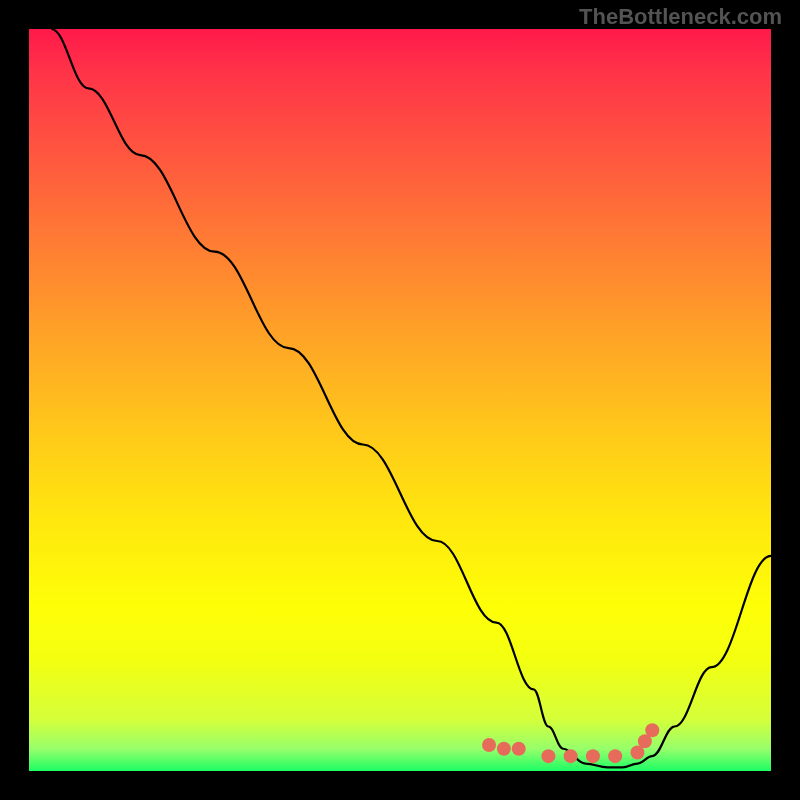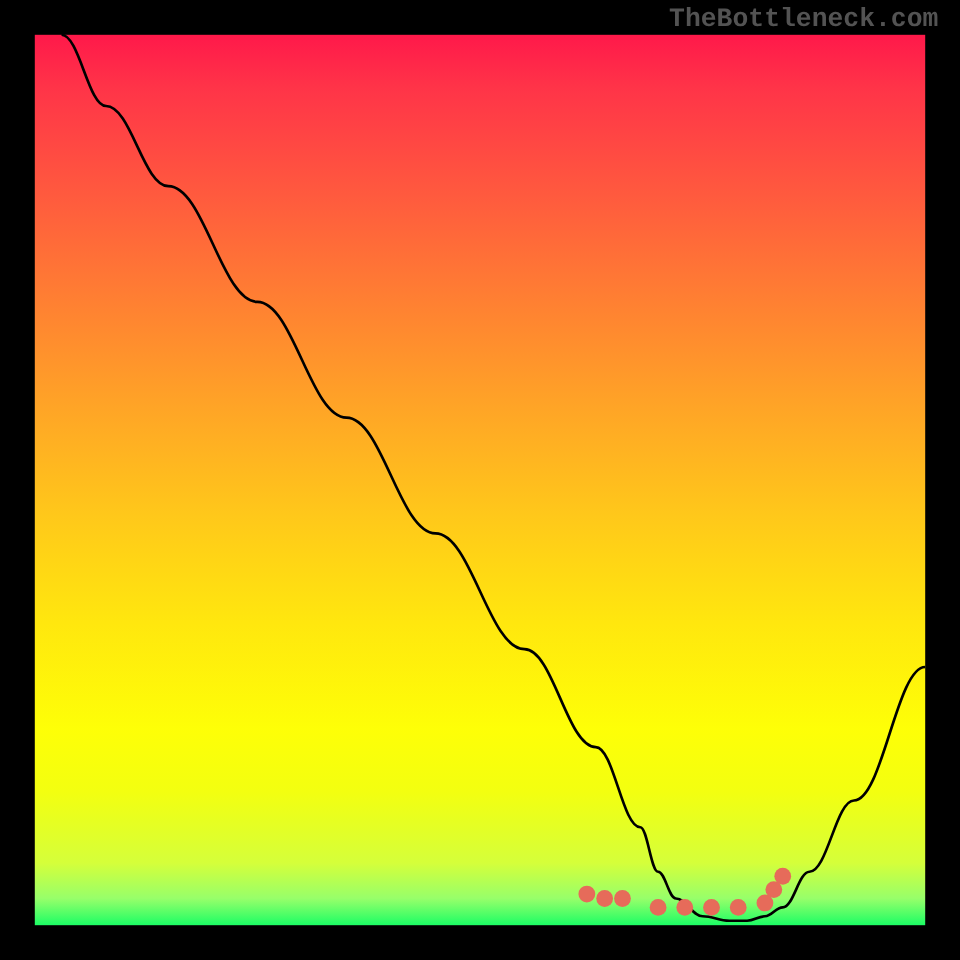--- a/index.html
+++ b/index.html
@@ -12,21 +12,20 @@
     font-family: Arial, sans-serif;
   }
   .watermark {
     position: absolute;
     top: 4px;
     right: 18px;
     color: #535353;
     font-size: 22px;
     font-weight: bold;
     z-index: 10;
-    font-family: Liberation Mono, monospace;
   }
   .plot-area {
     position: absolute;
     left: 29px;
     top: 29px;
     width: 742px;
     height: 742px;
     background: linear-gradient(to bottom,
       #ff194a 0%,
       #ff3448 6%,

